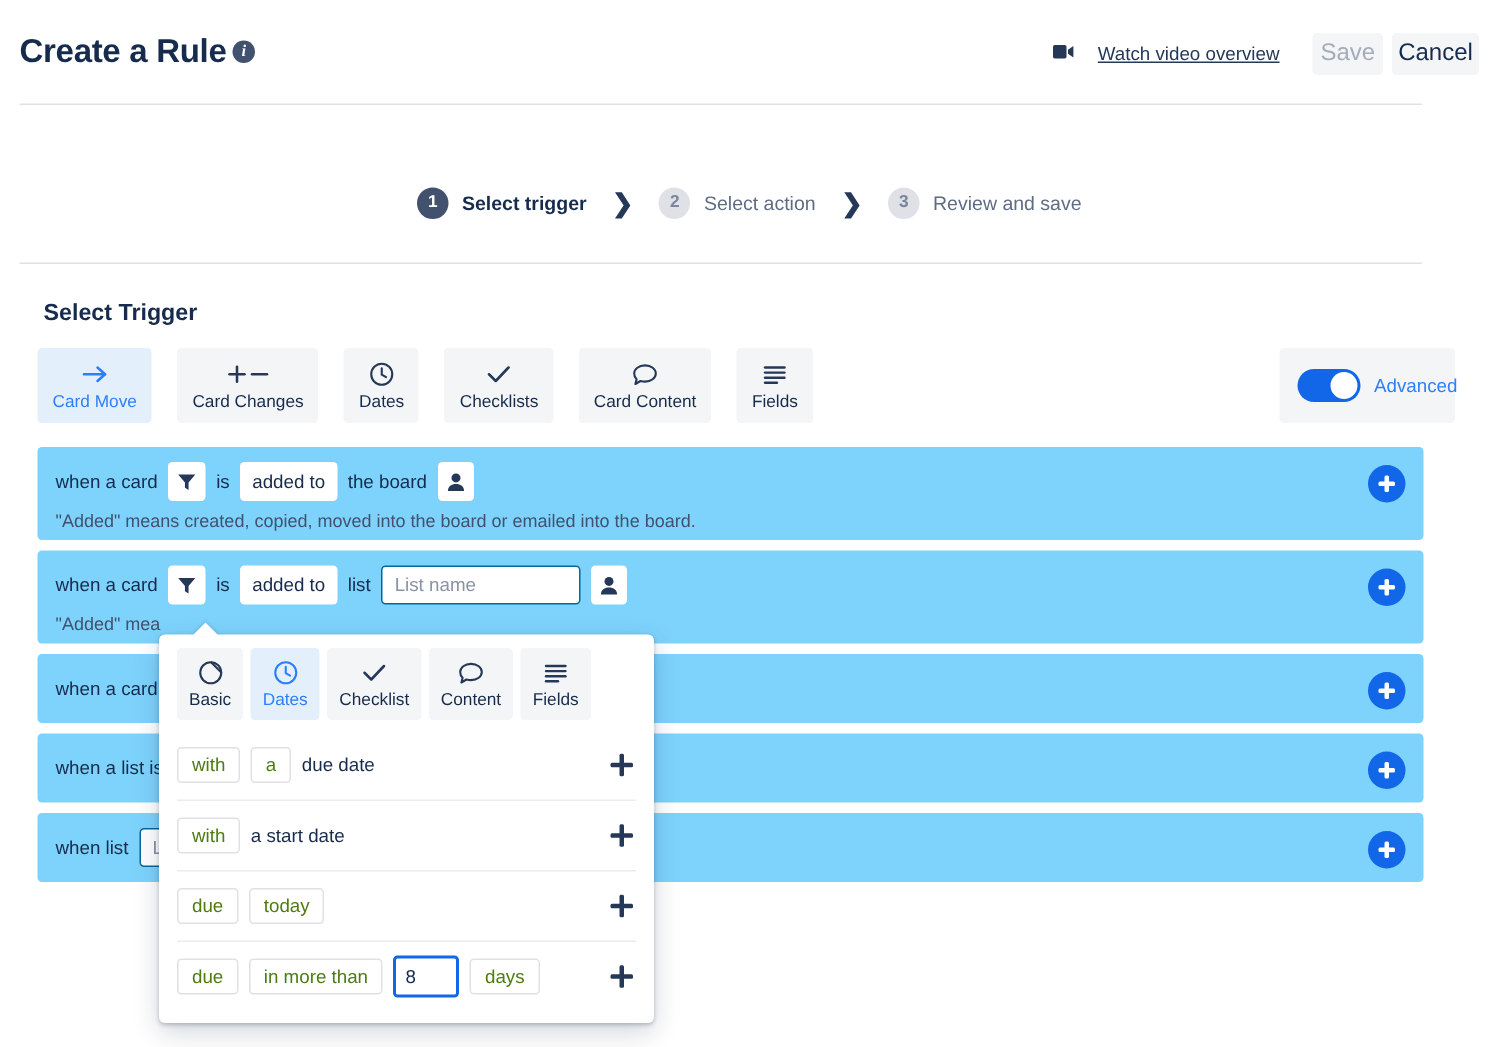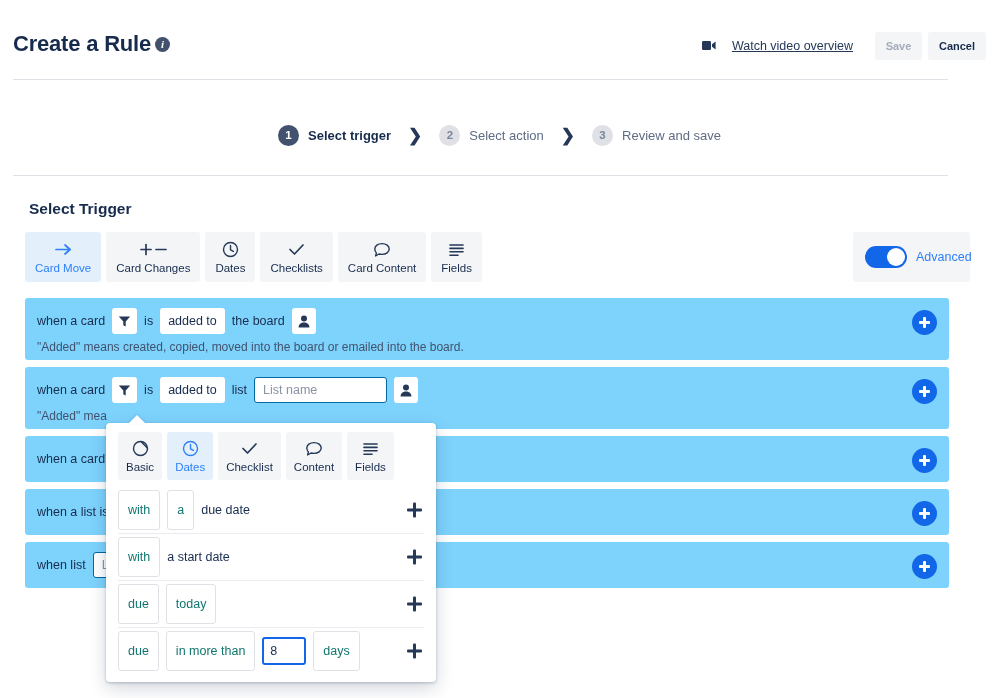--- a/index.html
+++ b/index.html
@@ -8,21 +8,21 @@
     width: 999px; height: 698px;
     background: #ffffff;
     font-family: "Liberation Sans", sans-serif;
     color: #172B4D;
     overflow: hidden;
     position: relative;
   }
 
   
   .header {
-    position: absolute; left:0; top:0; width:999px; height:70px;margin-top:10px;
+    position: absolute; left:0; top:0; width:999px; height:70px;
   }
   .header-title {
     position:absolute; left:13px; top:21px;
     font-size:22px; font-weight:bold; color:#172B4D; letter-spacing:-0.2px;
   }
   .info-icon {
     position:absolute; left:155px; top:27px;
     width:15px; height:15px; border-radius:50%;
     background:#42526E; color:#fff;
     font-size:11px; font-weight:bold; font-style:italic;
@@ -35,21 +35,21 @@
     cursor:pointer;
   }
   .cam-icon { display:block; }
   .watch-video-label {
     font-size:12.5px; color:#253858; text-decoration:underline;
   }
   .btn-save, .btn-cancel {
     position:absolute; top:22px;
     height:28px; border-radius:3px;
     background:#F4F5F7;
-    font-size:11px; font-weight:bold;
+    font-size:16px; font-weight:normal;
     display:flex; align-items:center; justify-content:center;
     border:none; cursor:pointer;
     font-family:"Liberation Sans", sans-serif;
   }
   .btn-save { right:77px; width:47px; color:#A5ADBA; cursor:default; }
   .btn-cancel { right:13px; width:58px; color:#172B4D; }
   .header-rule {
     position:absolute; left:13px; top:69px; width:935px; height:1px;
     background:#DFE1E6;
   }
@@ -80,21 +80,21 @@
   }
 
   
   .section-title {
     position:absolute; left:29px; top:200px;
     font-size:15.5px; font-weight:bold; color:#172B4D;
   }
 
   .tabbar {
     position:absolute; left:25px; top:232px;
-    display:flex; gap:5px;
+    display:flex; gap:17px;
   }
   .tab {
     min-width:48px; height:50px; border-radius:3px;
     background:#F4F5F7;
     display:flex; flex-direction:column; align-items:center; justify-content:center;
     gap:3px; padding:0 10px; cursor:pointer;
   }
   .tab.selected { background:#E3F0FC; }
   .tab-label { font-size:11.5px; color:#172B4D; white-space:nowrap; }
   .tab.selected .tab-label { color:#2D7FF9; }
@@ -198,25 +198,25 @@
   .pop-list { padding:0 12px; margin-top:6px; }
   .pop-item {
     position:relative;
     height:47px;
     display:flex; align-items:center; gap:7px;
     border-top:1px solid #EBECF0;
     cursor:pointer;
   }
   .pop-item:first-child { border-top:none; }
   .pop-chip {
-    height:40px; min-width:26px;
+    height:24px; min-width:26px;
     background:#fff; border:1px solid #DFE1E6; border-radius:3px;
     display:flex; align-items:center; justify-content:center;
     padding:0 9px;
-    font-size:12.5px; color:#0f766e; white-space:nowrap;
+    font-size:12.5px; color:#4d7c0f; white-space:nowrap;
   }
   .pop-text { font-size:12.5px; color:#172B4D; white-space:nowrap; }
   .num-input {
     height:28px; width:44px;
     background:#fff; border:2px solid #1267E8; border-radius:3px;
     font-size:12.5px; color:#172B4D;
     padding:0 6px; outline:none;
     font-family:"Liberation Sans", sans-serif;
   }
   .pop-plus {

